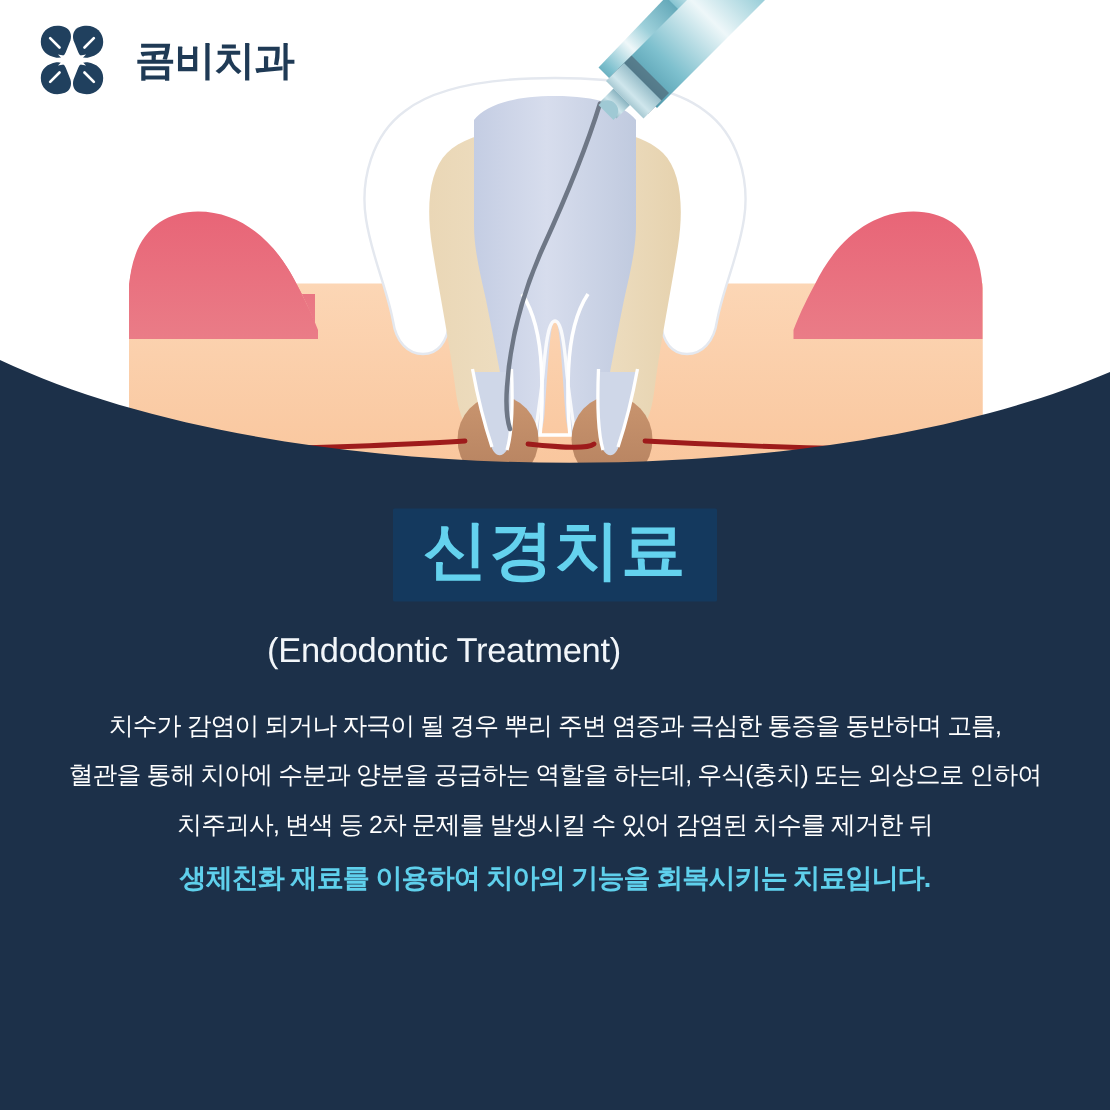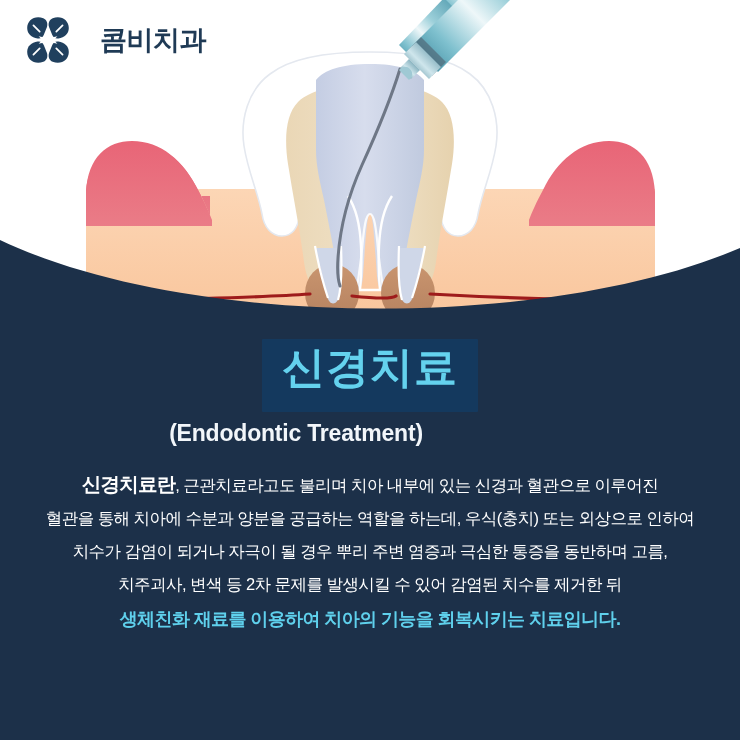--- a/index.html
+++ b/index.html
@@ -26,21 +26,21 @@
     background: #ffffff;
     overflow: hidden;
   }
 
   
   .logo {
     position: absolute;
     left: 22px; top: 14px;
     display: flex;
     align-items: center;
-    gap: 26px;
+    gap: 16px;
     z-index: 40;
   }
   .logo-mark { width: 52px; height: 52px; display: block; }
   .logo-text {
     font-size: 27px;
     font-weight: 700;
     color: #1f3a55;
     letter-spacing: -0.5px;
     line-height: 1;
     white-space: nowrap;
@@ -69,42 +69,42 @@
     width: 740px; height: 740px;
     z-index: 30;
   }
 
   .title-box {
     position: absolute;
     left: 50%;
     top: 339px;
     transform: translateX(-50%);
     background: #14395e;
-    padding: 4px 20px 20px 20px;
+    padding: 4px 20px 9px 20px;
     border-radius: 1px;
     font-family: Liberation Serif, serif;
   }
   .title-box .title-text {
     display: block;
     font-size: 43px;
     font-weight: 700;
     color: #64d2ee;
     letter-spacing: 1px;
     line-height: 1.15;
     white-space: nowrap;
   }
 
   .subtitle {
     position: absolute;
     left: 0;
     top: 420px;
     width: 592px;
     text-align: center;
     font-size: 23px;
-    font-weight: 700;
+    font-weight: 400;
     color: #f2f6fa;
     letter-spacing: -0.2px;
   }
 
   .body-text {
     position: absolute;
     left: 0;
     top: 468px;
     width: 740px;
     text-align: center;
@@ -345,23 +345,20 @@
 
   <div class="content">
 
     <div class="title-box">
       <span class="title-text">신경치료</span>
     </div>
 
     <div class="subtitle">(Endodontic Treatment)</div>
 
     <div class="body-text">
-      <span class="line">
-        <span class="lead">신경치료란</span><span>, 근관치료라고도 불리며 치아 내부에 있는 신경과 혈관으로 이루어진</span>
-      </span>
+      <span class="line">치수가 감염이 되거나 자극이 될 경우 뿌리 주변 염증과 극심한 통증을 동반하며 고름,</span>
       <span class="line">혈관을 통해 치아에 수분과 양분을 공급하는 역할을 하는데, 우식(충치) 또는 외상으로 인하여</span>
-      <span class="line">치수가 감염이 되거나 자극이 될 경우 뿌리 주변 염증과 극심한 통증을 동반하며 고름,</span>
       <span class="line">치주괴사, 변색 등 2차 문제를 발생시킬 수 있어 감염된 치수를 제거한 뒤</span>
       <span class="line accent">생체친화 재료를 이용하여 치아의 기능을 회복시키는 치료입니다.</span>
     </div>
 
   </div>
 </div>
 
 </body></html>

